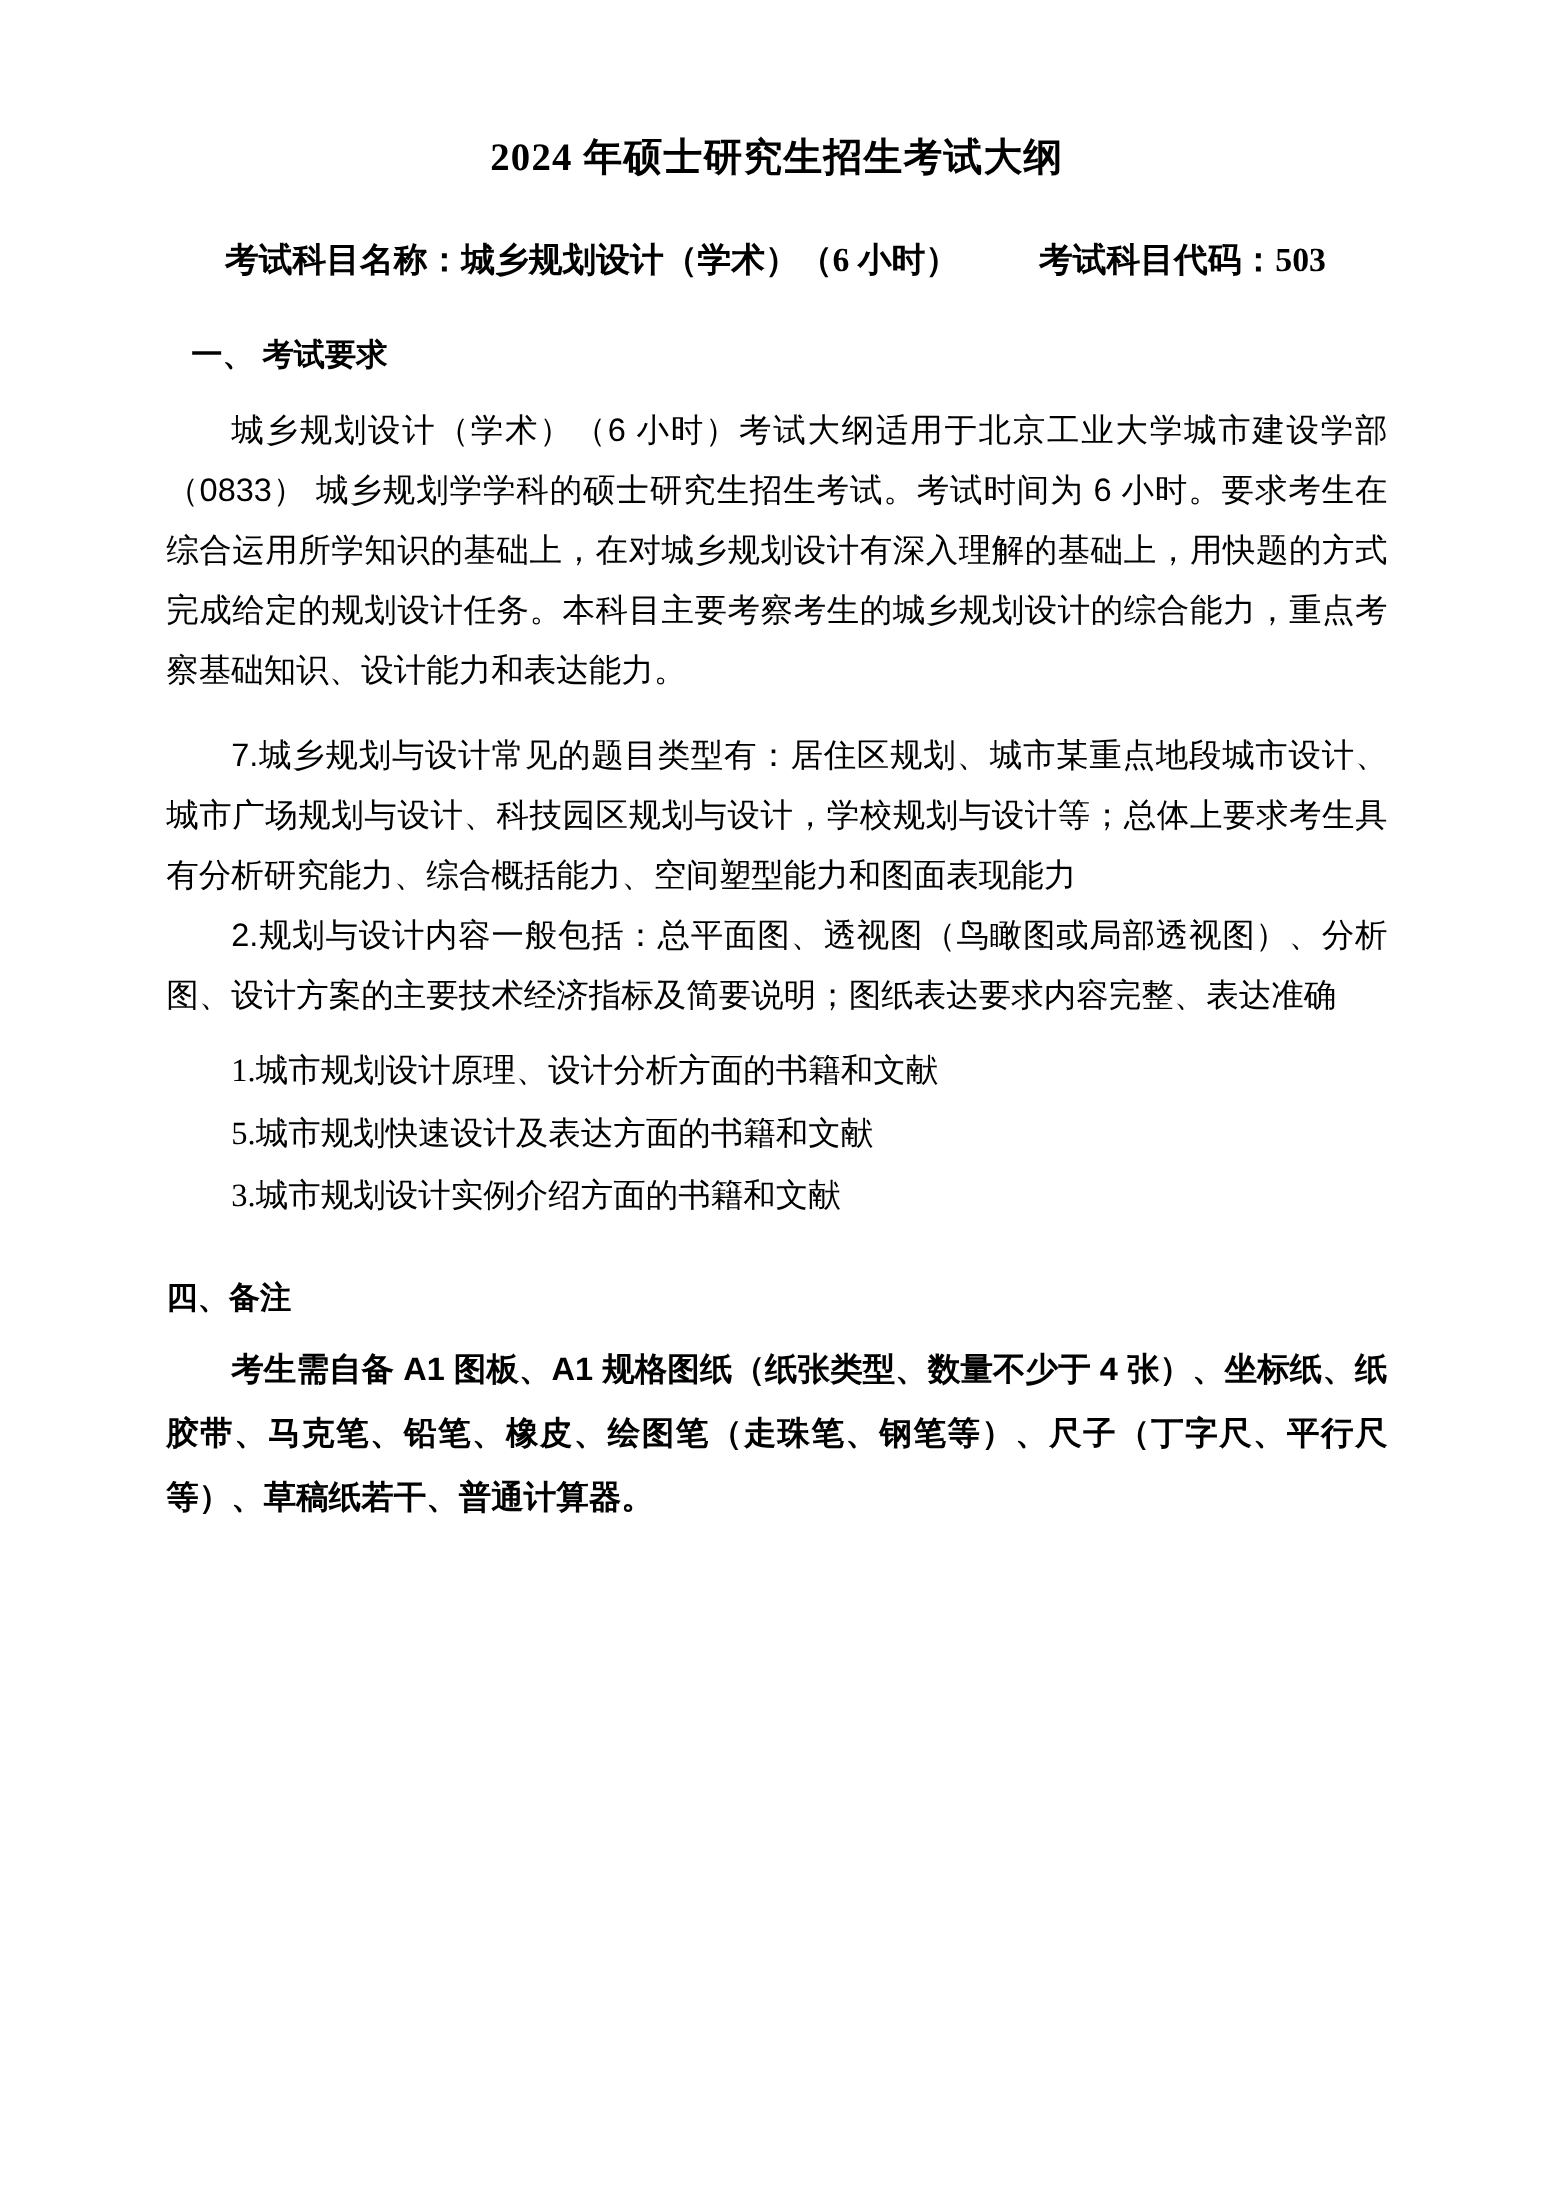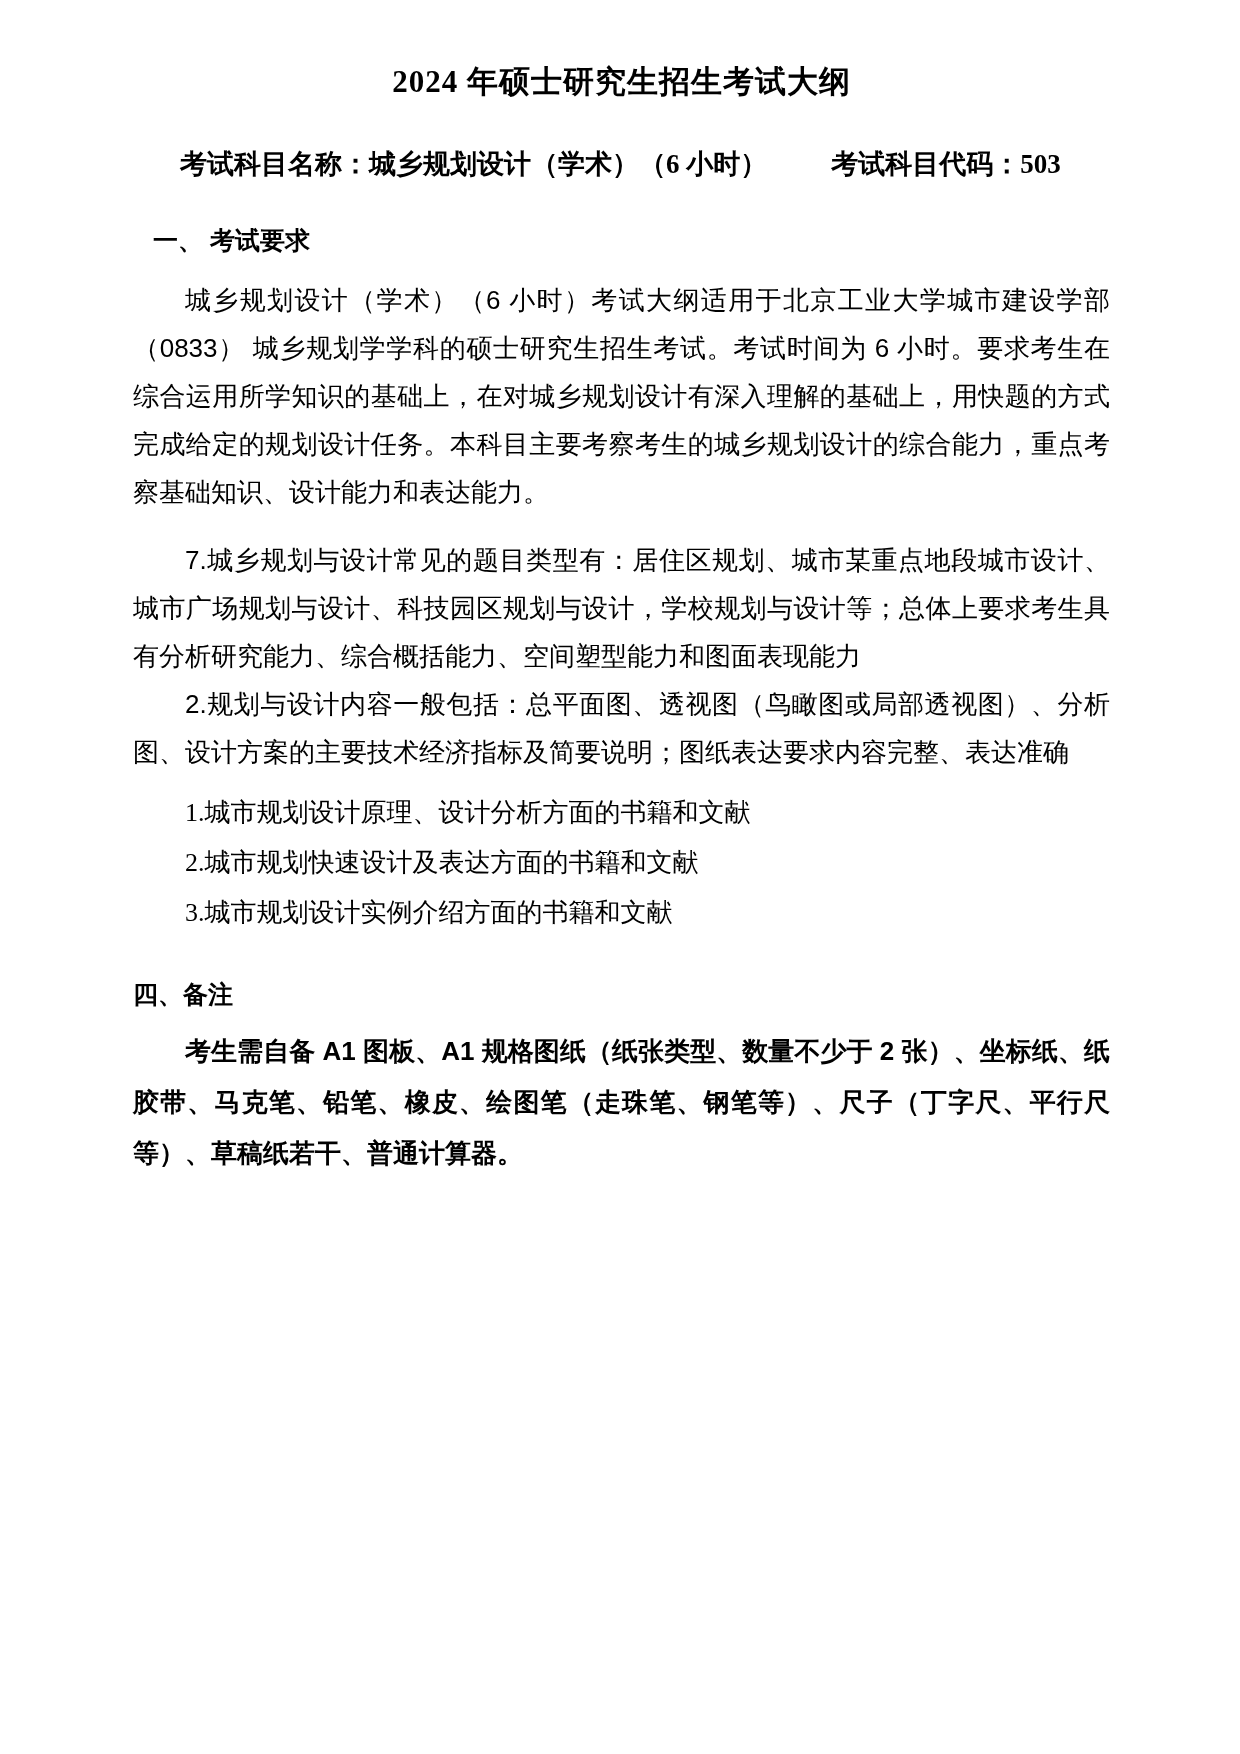--- a/index.html
+++ b/index.html
@@ -3,21 +3,21 @@
 <meta charset="utf-8">
 <style>
   html, body { margin: 0; padding: 0; background: #e8e8e8; }
   .page {
     position: relative;
     width: 1240px;
     height: 1754px;
     margin: 0 auto;
     background: #ffffff;
     box-sizing: border-box;
-    padding: 60px 130px 0 133px;
+    padding: 104px 130px 0 133px;
     color: #000000;
     font-family: "Liberation Serif", "DejaVu Serif", serif;
   }
   .title {
     margin: 0;
     font-size: 31px;
     line-height: 44px;
     font-weight: 700;
     text-align: center;
     letter-spacing: 1px;
@@ -78,20 +78,20 @@
   <div class="meta"><span>考试科目名称：</span><span>城乡规划设计（学术）（6 小时）</span><span class="meta-gap"></span><span>考试科目代码：</span><span>503</span></div>
 
   <h2 class="sec first">一、 考试要求</h2>
   <p class="body">城乡规划设计（学术）（6 小时）考试大纲适用于北京工业大学城市建设学部（0833） 城乡规划学学科的硕士研究生招生考试。考试时间为 6 小时。要求考生在综合运用所学知识的基础上，在对城乡规划设计有深入理解的基础上，用快题的方式完成给定的规划设计任务。本科目主要考察考生的城乡规划设计的综合能力，重点考察基础知识、设计能力和表达能力。</p>
 
   <p class="body">7.城乡规划与设计常见的题目类型有：居住区规划、城市某重点地段城市设计、城市广场规划与设计、科技园区规划与设计，学校规划与设计等；总体上要求考生具有分析研究能力、综合概括能力、空间塑型能力和图面表现能力</p>
   <p class="body np">2.规划与设计内容一般包括：总平面图、透视图（鸟瞰图或局部透视图）、分析图、设计方案的主要技术经济指标及简要说明；图纸表达要求内容完整、表达准确</p>
 
   <div class="reflist">
     <p class="refitem">1.城市规划设计原理、设计分析方面的书籍和文献</p>
-    <p class="refitem">2.城市规划快速设计及表达方面的书籍和文献</p>
+    <p class="refitem">5.城市规划快速设计及表达方面的书籍和文献</p>
     <p class="refitem">3.城市规划设计实例介绍方面的书籍和文献</p>
   </div>
 
   <h2 class="sec">四、备注</h2>
-  <p class="note">考生需自备 A1 图板、A1 规格图纸（纸张类型、数量不少于 2 张）、坐标纸、纸胶带、马克笔、铅笔、橡皮、绘图笔（走珠笔、钢笔等）、尺子（丁字尺、平行尺等）、草稿纸若干、普通计算器。</p>
+  <p class="note">考生需自备 A1 图板、A1 规格图纸（纸张类型、数量不少于 4 张）、坐标纸、纸胶带、马克笔、铅笔、橡皮、绘图笔（走珠笔、钢笔等）、尺子（丁字尺、平行尺等）、草稿纸若干、普通计算器。</p>
 
 </div>
 
 </body></html>

